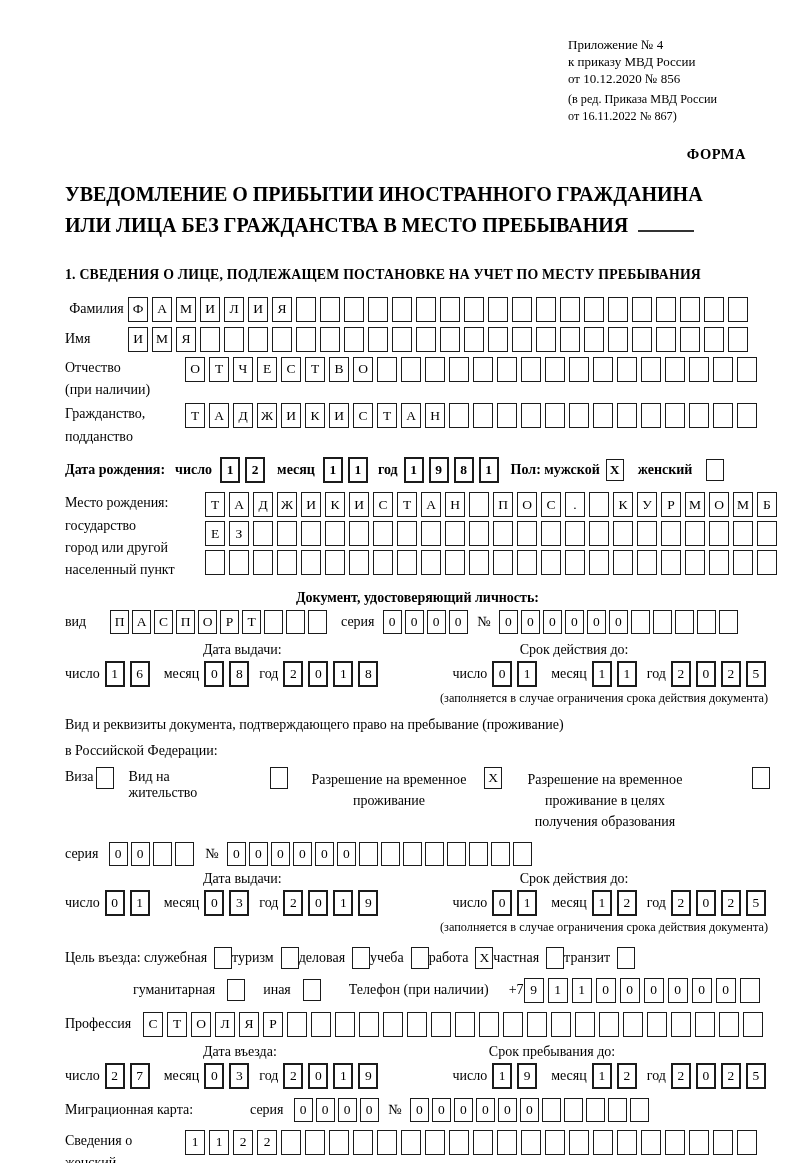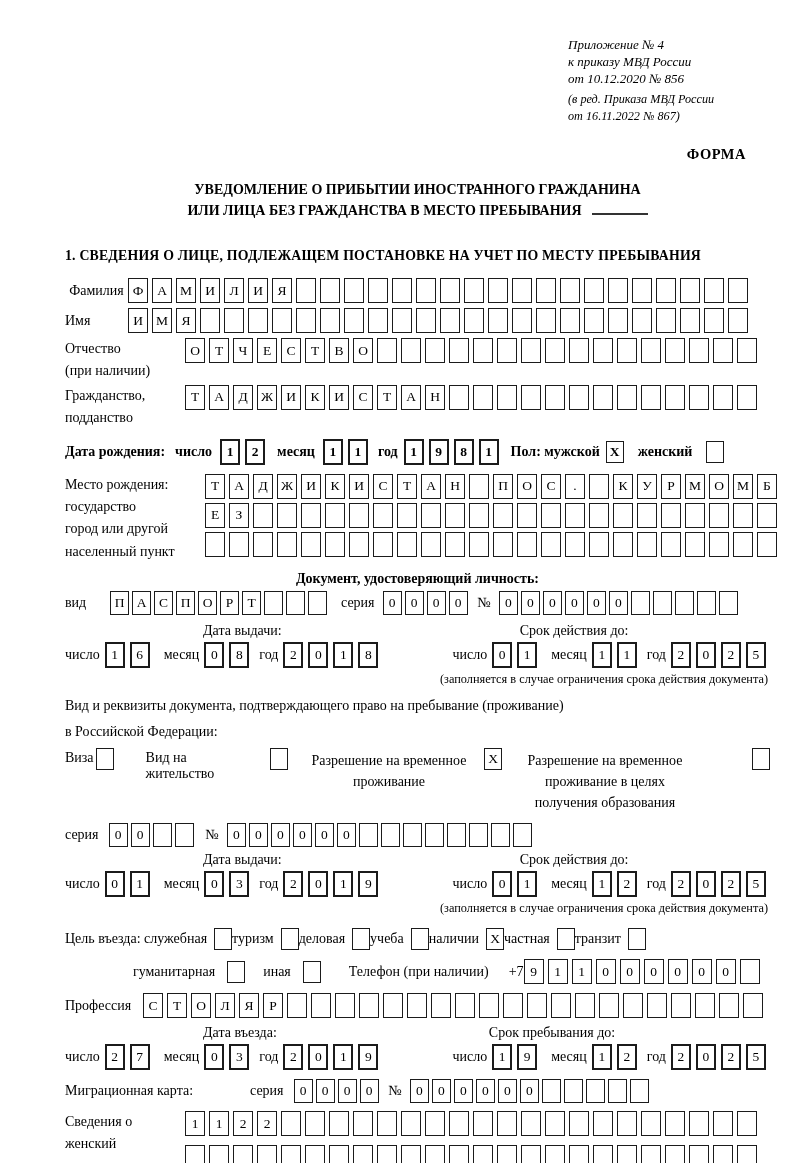--- a/index.html
+++ b/index.html
@@ -4,25 +4,25 @@
 <style>
   * { margin:0; padding:0; box-sizing:border-box; }
   html,body { background:#e8e8e8; }
   .page {
     width:800px; height:1163px; background:#ffffff; color:#000;
     font-family:"Liberation Serif","DejaVu Serif",serif;
     font-size:14px; padding:36px 30px 20px 65px; overflow:hidden;
     margin:0 auto; position:relative;
   }
   .hdr-block { width:190px; margin-left:auto; margin-right:12px; }
-  .hdr-block div { font-size:13px; line-height:1.32;font-style:italic; }
+  .hdr-block div { font-size:13px; line-height:1.32; }
   .hdr-block .ed { font-size:12.2px; }
   .hdr-block .ed-first { margin-top:4px; }
   .forma { text-align:right; margin-right:24px; font-weight:bold; font-size:14.5px; margin-top:22px; letter-spacing:.5px; }
-  .title { text-align:center; font-weight:bold; font-size:14px; line-height:1.55; margin-top:16px; }
+  .title { font-weight:bold; font-size:20px; line-height:1.55; margin-top:16px; }
   .blank-line { display:inline-block; width:56px; border-bottom:2px solid #333; height:12px; margin-left:10px; }
   .sec1 { font-weight:bold; font-size:13.8px; margin-top:26px; letter-spacing:.2px; }
 
   .row { display:flex; align-items:center; margin-top:5px; }
   .row.top { align-items:flex-start; }
   .lbl { flex:none; }
   .lblcol { flex:none; line-height:1.6; }
   .cells { display:flex; gap:4px; flex:none; }
   .cells.compact { gap:3px; }
   .cell {
@@ -410,21 +410,21 @@
   <div class="note-r">(заполняется в случае ограничения срока действия документа)</div>
 
   <div class="para" style="margin-top:6px;">Вид и реквизиты документа, подтверждающего право на пребывание (проживание)</div>
   <div style="margin-top:6px;">в Российской Федерации:</div>
 
   <div class="optrow" style="margin-top:8px;">
     <span class="opt">
       <span class="t" style="margin-right:2px;">Виза</span>
       <span class="chk"></span>
     </span>
-    <span class="opt" style="margin-left:32px;gap:24px;">
+    <span class="opt" style="margin-left:15px;gap:24px;">
       <span class="t" style="margin-right:16px;">Вид на жительство</span>
       <span class="chk"></span>
     </span>
     <span class="opt" style="margin-left:16px;">
       <span class="optlbl2" style="width:170px;margin-right:10px;">Разрешение на временное проживание</span>
       <span class="chk">X</span>
     </span>
     <span class="opt" style="margin-left:14px;gap:48px;">
       <span class="optlbl2" style="margin-right:10px;">Разрешение на временное проживание в целях получения образования</span>
       <span class="chk"></span>
@@ -511,21 +511,21 @@
     </span>
     <span class="pair">
       <span class="t">деловая</span>
       <span class="chk"></span>
     </span>
     <span class="pair">
       <span class="t">учеба</span>
       <span class="chk"></span>
     </span>
     <span class="pair">
-      <span class="t">наличии</span>
+      <span class="t">работа</span>
       <span class="chk">X</span>
     </span>
     <span class="pair">
       <span class="t">частная</span>
       <span class="chk"></span>
     </span>
     <span class="pair">
       <span class="t">транзит</span>
       <span class="chk"></span>
     </span>

